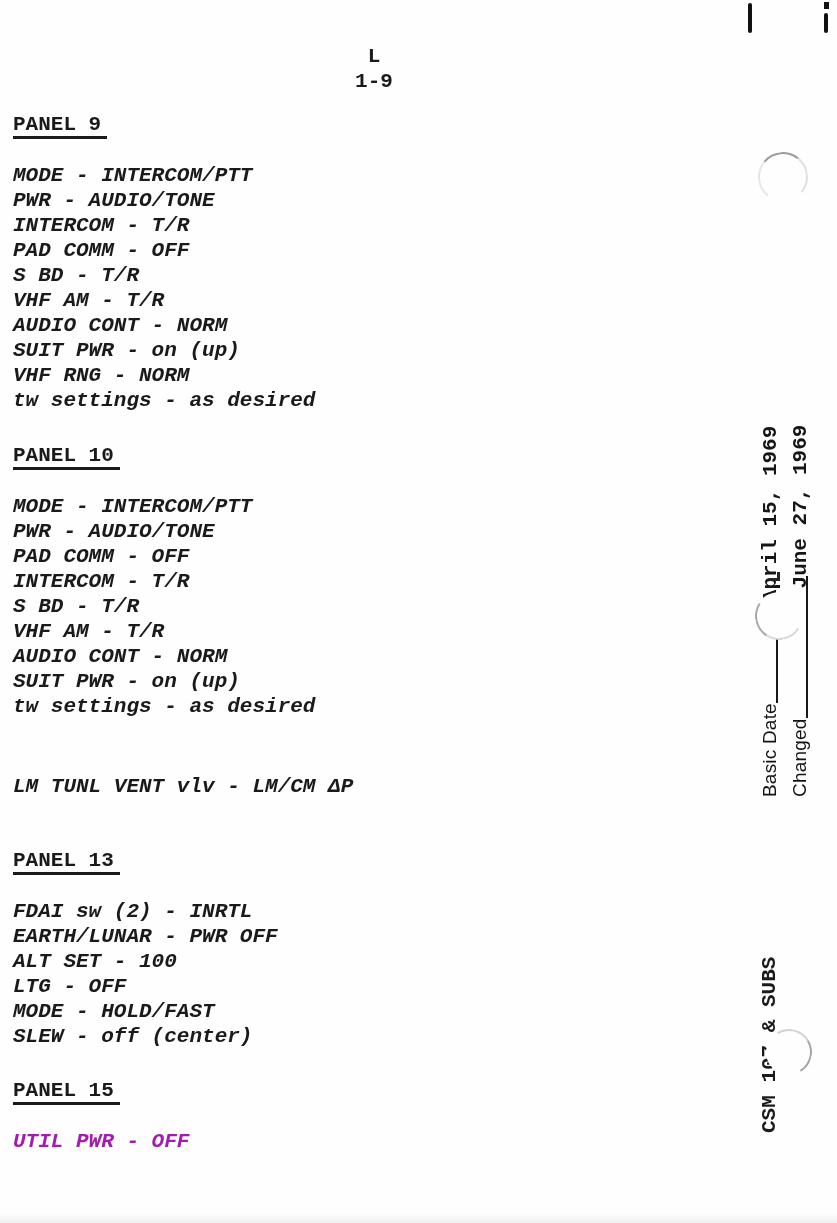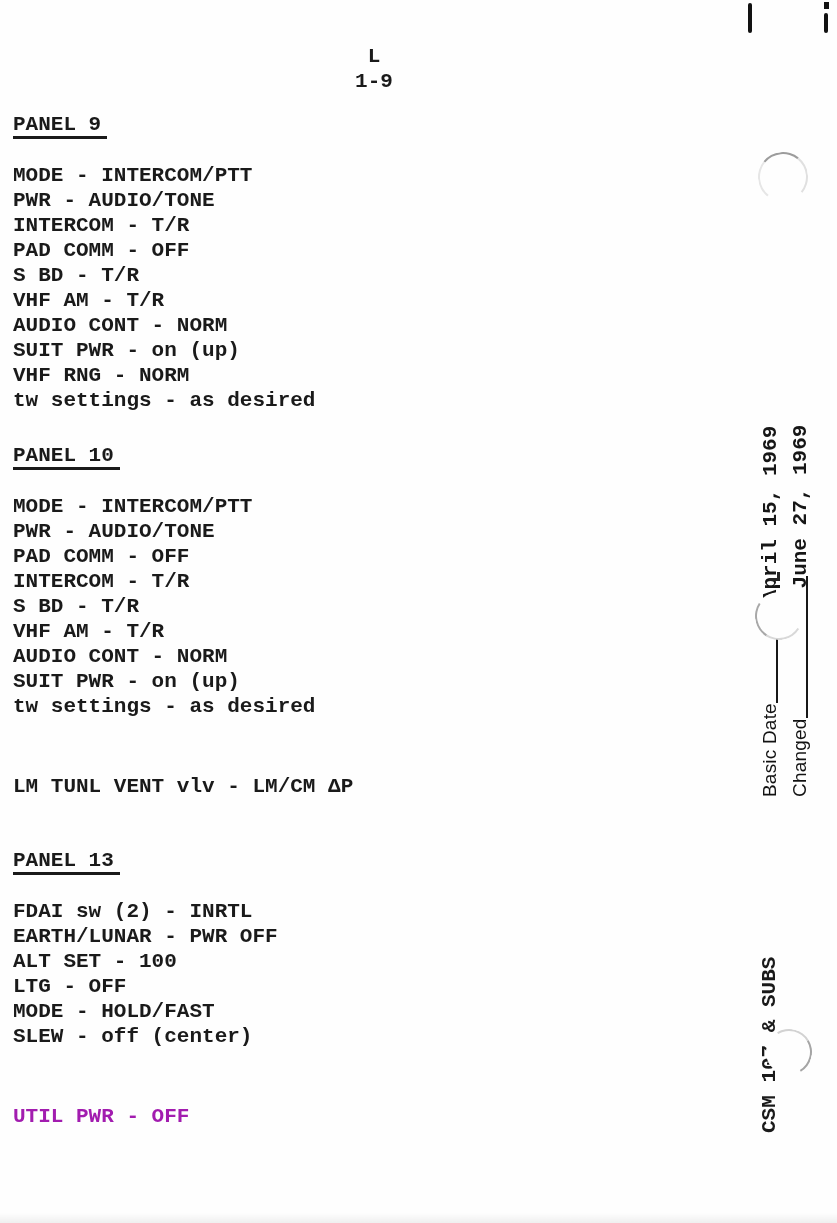--- a/index.html
+++ b/index.html
@@ -28,21 +28,21 @@
     left: 13px;
     white-space: pre;
   }
   .heading-row { height: 25px; line-height: 25px; }
   .hd {
     display: inline-block;
     line-height: 22px;
     border-bottom: 3px solid #1a1a1a;
     padding-right: 6px;
   }
-  .items { margin-top: 26px; }
+  .items { margin-top: 26px; font-style: italic; }
   .item { height: 25px; line-height: 25px; }
 
   
   .stamp {
     position: absolute;
     left: 755px; top: 797px;
     width: 372px; height: 60px;
     transform: rotate(-90deg);
     transform-origin: 0 0;
     white-space: nowrap;
@@ -128,21 +128,21 @@
   <div class="page-header tw" style="color: rgb(26, 26, 26);">
     <div>L</div>
     <div>1-9</div>
   </div>
 
   <div id="sections">
       <div class="section" style="top: 112px;"><div class="heading-row"><span class="hd tw" style="color: rgb(26, 26, 26);">PANEL 9</span></div><div class="items"><div class="item tw" style="color: rgb(26, 26, 26);">MODE - INTERCOM/PTT</div><div class="item tw" style="color: rgb(26, 26, 26);">PWR - AUDIO/TONE</div><div class="item tw" style="color: rgb(26, 26, 26);">INTERCOM - T/R</div><div class="item tw" style="color: rgb(26, 26, 26);">PAD COMM - OFF</div><div class="item tw" style="color: rgb(26, 26, 26);">S BD - T/R</div><div class="item tw" style="color: rgb(26, 26, 26);">VHF AM - T/R</div><div class="item tw" style="color: rgb(26, 26, 26);">AUDIO CONT - NORM</div><div class="item tw" style="color: rgb(26, 26, 26);">SUIT PWR - on (up)</div><div class="item tw" style="color: rgb(26, 26, 26);">VHF RNG - NORM</div><div class="item tw" style="color: rgb(26, 26, 26);">tw settings - as desired</div></div></div>
       <div class="section" style="top: 443px;"><div class="heading-row"><span class="hd tw" style="color: rgb(26, 26, 26);">PANEL 10</span></div><div class="items"><div class="item tw" style="color: rgb(26, 26, 26);">MODE - INTERCOM/PTT</div><div class="item tw" style="color: rgb(26, 26, 26);">PWR - AUDIO/TONE</div><div class="item tw" style="color: rgb(26, 26, 26);">PAD COMM - OFF</div><div class="item tw" style="color: rgb(26, 26, 26);">INTERCOM - T/R</div><div class="item tw" style="color: rgb(26, 26, 26);">S BD - T/R</div><div class="item tw" style="color: rgb(26, 26, 26);">VHF AM - T/R</div><div class="item tw" style="color: rgb(26, 26, 26);">AUDIO CONT - NORM</div><div class="item tw" style="color: rgb(26, 26, 26);">SUIT PWR - on (up)</div><div class="item tw" style="color: rgb(26, 26, 26);">tw settings - as desired</div></div></div>
       <div class="section" style="top: 748px;"><div class="items"><div class="item tw" style="color: rgb(26, 26, 26);">LM TUNL VENT vlv - LM/CM ΔP</div></div></div>
       <div class="section" style="top: 848px;"><div class="heading-row"><span class="hd tw" style="color: rgb(26, 26, 26);">PANEL 13</span></div><div class="items"><div class="item tw" style="color: rgb(26, 26, 26);">FDAI sw (2) - INRTL</div><div class="item tw" style="color: rgb(26, 26, 26);">EARTH/LUNAR - PWR OFF</div><div class="item tw" style="color: rgb(26, 26, 26);">ALT SET - 100</div><div class="item tw" style="color: rgb(26, 26, 26);">LTG - OFF</div><div class="item tw" style="color: rgb(26, 26, 26);">MODE - HOLD/FAST</div><div class="item tw" style="color: rgb(26, 26, 26);">SLEW - off (center)</div></div></div>
-      <div class="section" style="top: 1078px;"><div class="items"><div class="item tw" style="color: #a21caf;">UTIL PWR - OFF</div></div></div>
+      <div class="section" style="top: 1078px;"><div class="heading-row"><span class="hd tw" style="color: rgb(26, 26, 26);">PANEL 15</span></div><div class="items"><div class="item tw" style="color: #a21caf;">UTIL PWR - OFF</div></div></div>
     </div>
 
   <div class="stamp">
     <div class="stamp-line">
       <span class="lbl">Basic Date</span><span class="rule rule-basic"></span><span class="val tw">April 15, 1969</span>
     </div>
     <div class="stamp-line">
       <span class="lbl">Changed</span><span class="rule rule-changed"></span><span class="val tw">June 27, 1969</span>
     </div>
   </div>

